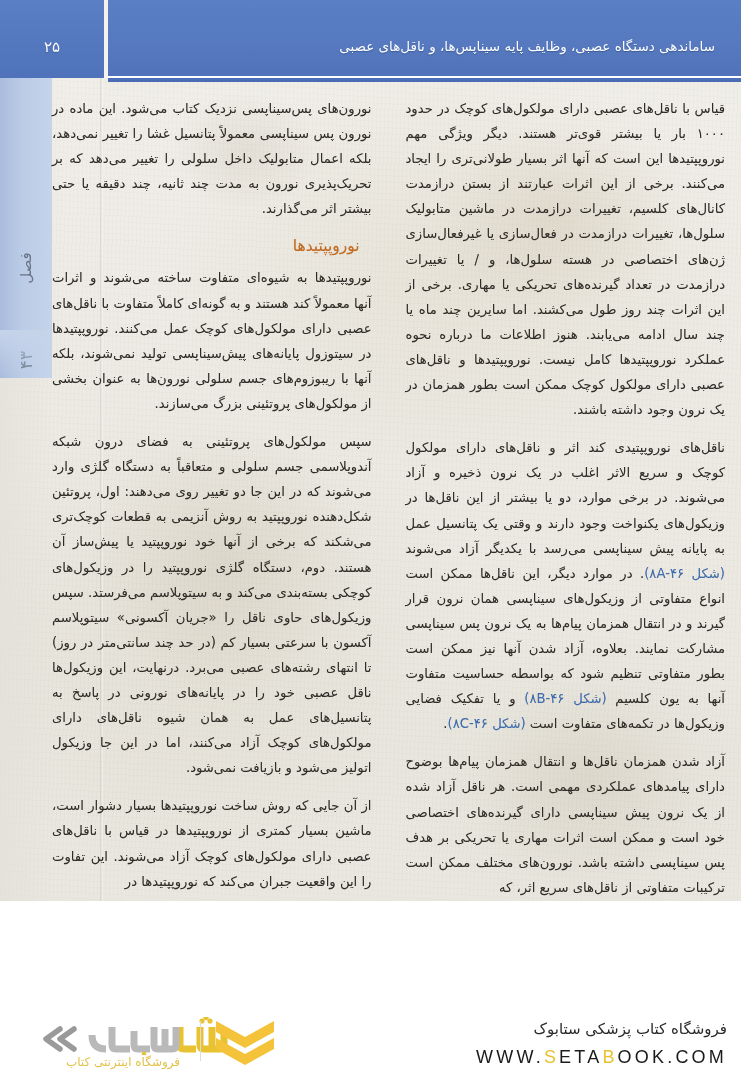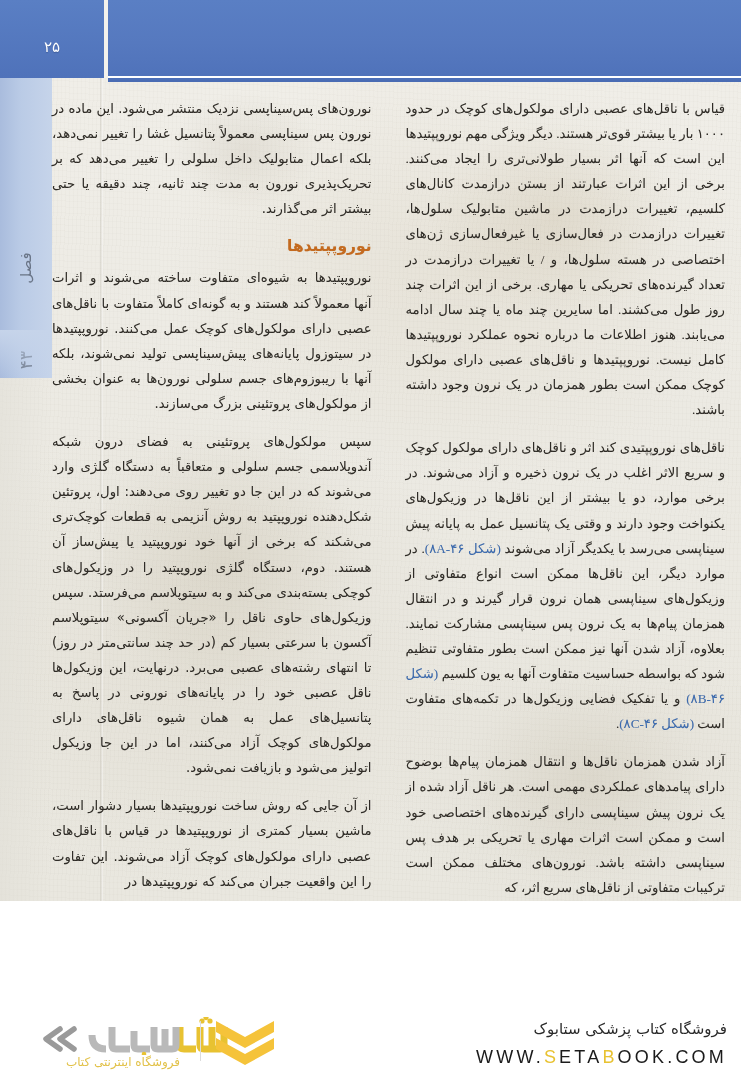--- a/index.html
+++ b/index.html
@@ -99,38 +99,38 @@
     background:linear-gradient(90deg,rgba(170,165,150,.30),rgba(255,255,255,.55));
   }
 
   
   #cols{
     position:absolute;left:52px;top:96px;width:673px;height:905px;
     display:flex;flex-direction:row-reverse;gap:26px;
   }
   .col{width:auto;flex:1 1 0;}
   .col.right{padding-right:4px;}
-  .col.left{padding-left:4px;font-family:Liberation Serif, serif;}
+  .col.left{padding-left:4px;}
 
   p.para{
     margin:0 0 0px 0;
     font-size:13.2px;line-height:25.1px;
     color:#2f2c27;
     text-align:justify;
     text-justify:inter-word;
     letter-spacing:0;
     text-shadow:0 0 0.6px rgba(60,55,45,0.18);
   }
   p.para + p.para{margin-top:13px;}
 
   h2.section-heading{
-    margin:13px 0 7px 0;
+    margin:13px 12px 7px 0;
     font-size:15.5px;line-height:24px;
     color:#c46a1f;
-    font-weight:700;
+    font-weight:400;
     text-align:right;
     text-shadow:0 0 .7px rgba(160,85,20,.3);
   }
 
   .figref{color:#3c6bb0;}
 
   
   #footer{
     position:absolute;left:0;top:1007px;width:741px;height:73px;
     background:#ffffff;
@@ -179,33 +179,34 @@
   <div class="ghost g2"></div>
   <div class="ghost g3"></div>
   <div class="ghost g4"></div>
 
   <div id="pagenum-block"></div>
   <div id="header-gap"></div>
   <div id="header-band"></div>
   <div id="header-rule"></div>
   <div id="header-rule2"></div>
   <div id="pagenum">۲۵</div>
+  <div id="header-title">ساماندهی دستگاه عصبی، وظایف پایه سیناپس‌ها، و ناقل‌های عصبی</div>
 
   <div id="chapter-tab">
     <div class="tabtext" id="chapter-word">فصل</div>
     <div class="tabtext" id="chapter-number">۴۳</div>
   </div>
   <div id="chapter-tab-fade"></div>
   <div id="left-strip"></div>
   <div id="fold"></div>
 
   <div id="cols">
 
     <div class="col right">
-      <p class="para">نورون‌های پس‌سیناپسی نزدیک منتشر می‌شود. این ماده در نورون پس سیناپسی معمولاً پتانسیل غشا را تغییر نمی‌دهد، بلکه اعمال متابولیک داخل سلولی را تغییر می‌دهد که بر تحریک‌پذیری نورون به مدت چند ثانیه، چند دقیقه یا حتی بیشتر اثر می‌گذارند.</p>
+      <p class="para">نورون‌های پس‌سیناپسی نزدیک کتاب می‌شود. این ماده در نورون پس سیناپسی معمولاً پتانسیل غشا را تغییر نمی‌دهد، بلکه اعمال متابولیک داخل سلولی را تغییر می‌دهد که بر تحریک‌پذیری نورون به مدت چند ثانیه، چند دقیقه یا حتی بیشتر اثر می‌گذارند.</p>
       <h2 class="section-heading">نوروپپتیدها</h2>
       <p class="para">نوروپپتیدها به شیوه‌ای متفاوت ساخته می‌شوند و اثرات آنها معمولاً کند هستند و به گونه‌ای کاملاً متفاوت با ناقل‌های عصبی دارای مولکول‌های کوچک عمل می‌کنند. نوروپپتیدها در سیتوزول پایانه‌های پیش‌سیناپسی تولید نمی‌شوند، بلکه آنها با ریبوزوم‌های جسم سلولی نورون‌ها به عنوان بخشی از مولکول‌های پروتئینی بزرگ می‌سازند.</p>
       <p class="para">سپس مولکول‌های پروتئینی به فضای درون شبکه آندوپلاسمی جسم سلولی و متعاقباً به دستگاه گلژی وارد می‌شوند که در این جا دو تغییر روی می‌دهند: اول، پروتئین شکل‌دهنده نوروپپتید به روش آنزیمی به قطعات کوچک‌تری می‌شکند که برخی از آنها خود نوروپپتید یا پیش‌ساز آن هستند. دوم، دستگاه گلژی نوروپپتید را در وزیکول‌های کوچکی بسته‌بندی می‌کند و به سیتوپلاسم می‌فرستد. سپس وزیکول‌های حاوی ناقل را «جریان آکسونی» سیتوپلاسم آکسون با سرعتی بسیار کم (در حد چند سانتی‌متر در روز) تا انتهای رشته‌های عصبی می‌برد. درنهایت، این وزیکول‌ها ناقل عصبی خود را در پایانه‌های نورونی در پاسخ به پتانسیل‌های عمل به همان شیوه ناقل‌های دارای مولکول‌های کوچک آزاد می‌کنند، اما در این جا وزیکول اتولیز می‌شود و بازیافت نمی‌شود.</p>
       <p class="para">از آن جایی که روش ساخت نوروپپتیدها بسیار دشوار است، ماشین بسیار کمتری از نوروپپتیدها در قیاس با ناقل‌های عصبی دارای مولکول‌های کوچک آزاد می‌شوند. این تفاوت را این واقعیت جبران می‌کند که نوروپپتیدها در</p>
     </div>
 
     <div class="col left">
       <p class="para">قیاس با ناقل‌های عصبی دارای مولکول‌های کوچک در حدود ۱۰۰۰ بار یا بیشتر قوی‌تر هستند. دیگر ویژگی مهم نوروپپتیدها این است که آنها اثر بسیار طولانی‌تری را ایجاد می‌کنند. برخی از این اثرات عبارتند از بستن درازمدت کانال‌های کلسیم، تغییرات درازمدت در ماشین متابولیک سلول‌ها، تغییرات درازمدت در فعال‌سازی یا غیرفعال‌سازی ژن‌های اختصاصی در هسته سلول‌ها، و / یا تغییرات درازمدت در تعداد گیرنده‌های تحریکی یا مهاری. برخی از این اثرات چند روز طول می‌کشند. اما سایرین چند ماه یا چند سال ادامه می‌یابند. هنوز اطلاعات ما درباره نحوه عملکرد نوروپپتیدها کامل نیست. نوروپپتیدها و ناقل‌های عصبی دارای مولکول کوچک ممکن است بطور همزمان در یک نرون وجود داشته باشند.</p>
       <p class="para">ناقل‌های نوروپپتیدی کند اثر و ناقل‌های دارای مولکول کوچک و سریع الاثر اغلب در یک نرون ذخیره و آزاد می‌شوند. در برخی موارد، دو یا بیشتر از این ناقل‌ها در وزیکول‌های یکنواخت وجود دارند و وقتی یک پتانسیل عمل به پایانه پیش سیناپسی می‌رسد با یکدیگر آزاد می‌شوند <span class="figref">(شکل ۸A-۴۶)</span>. در موارد دیگر، این ناقل‌ها ممکن است انواع متفاوتی از وزیکول‌های سیناپسی همان نرون قرار گیرند و در انتقال همزمان پیام‌ها به یک نرون پس سیناپسی مشارکت نمایند. بعلاوه، آزاد شدن آنها نیز ممکن است بطور متفاوتی تنظیم شود که بواسطه حساسیت متفاوت آنها به یون کلسیم <span class="figref">(شکل ۸B-۴۶)</span> و یا تفکیک فضایی وزیکول‌ها در تکمه‌های متفاوت است <span class="figref">(شکل ۸C-۴۶)</span>.</p>
       <p class="para">آزاد شدن همزمان ناقل‌ها و انتقال همزمان پیام‌ها بوضوح دارای پیامدهای عملکردی مهمی است. هر ناقل آزاد شده از یک نرون پیش سیناپسی دارای گیرنده‌های اختصاصی خود است و ممکن است اثرات مهاری یا تحریکی بر هدف پس سیناپسی داشته باشد. نورون‌های مختلف ممکن است ترکیبات متفاوتی از ناقل‌های سریع اثر، که</p>

